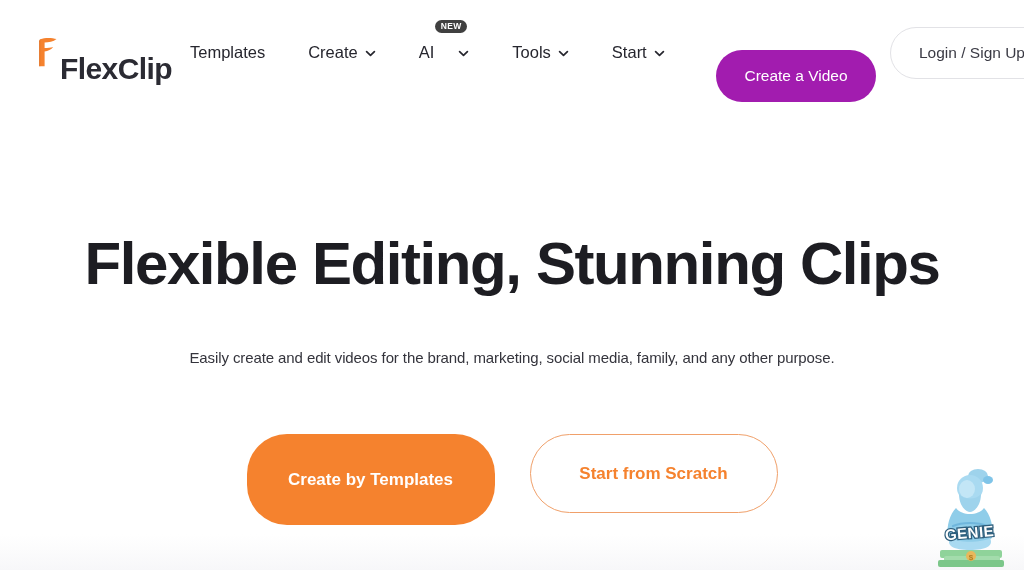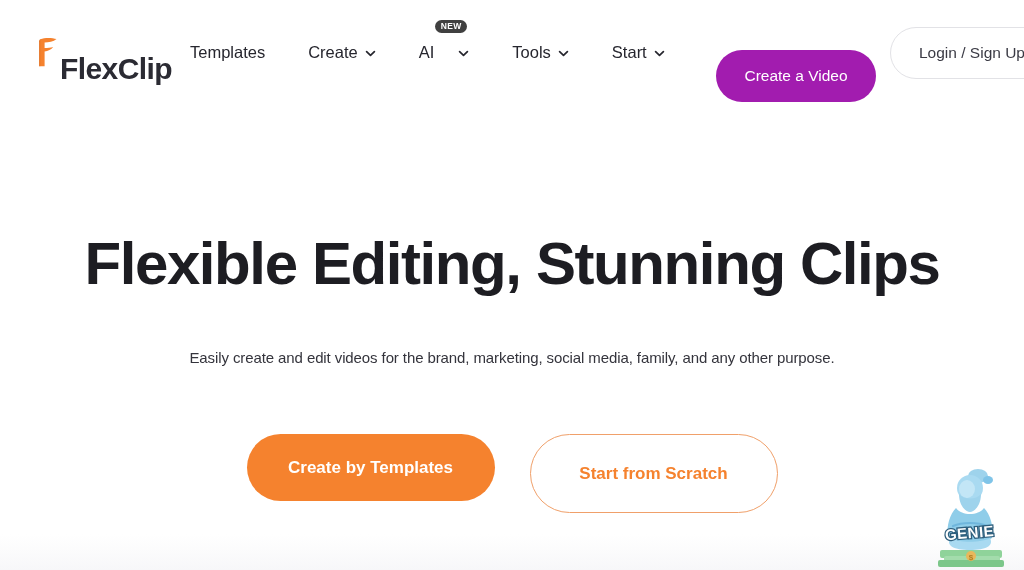--- a/index.html
+++ b/index.html
@@ -198,21 +198,21 @@
     top: 335px;
     left: 0;
     width: 1024px;
     display: flex;
     justify-content: center;
     gap: 35px;
   }
 
   .btn-primary {
     width: 248px;
-    height: 67px;
+    height: 91px;
     background: #f5822e;
     color: #ffffff;
     border: none;
     border-radius: 40px;
     font-family: "Liberation Sans", sans-serif;
     font-size: 17px;
     font-weight: 700;
     cursor: pointer;
     display: flex;
     align-items: center;

